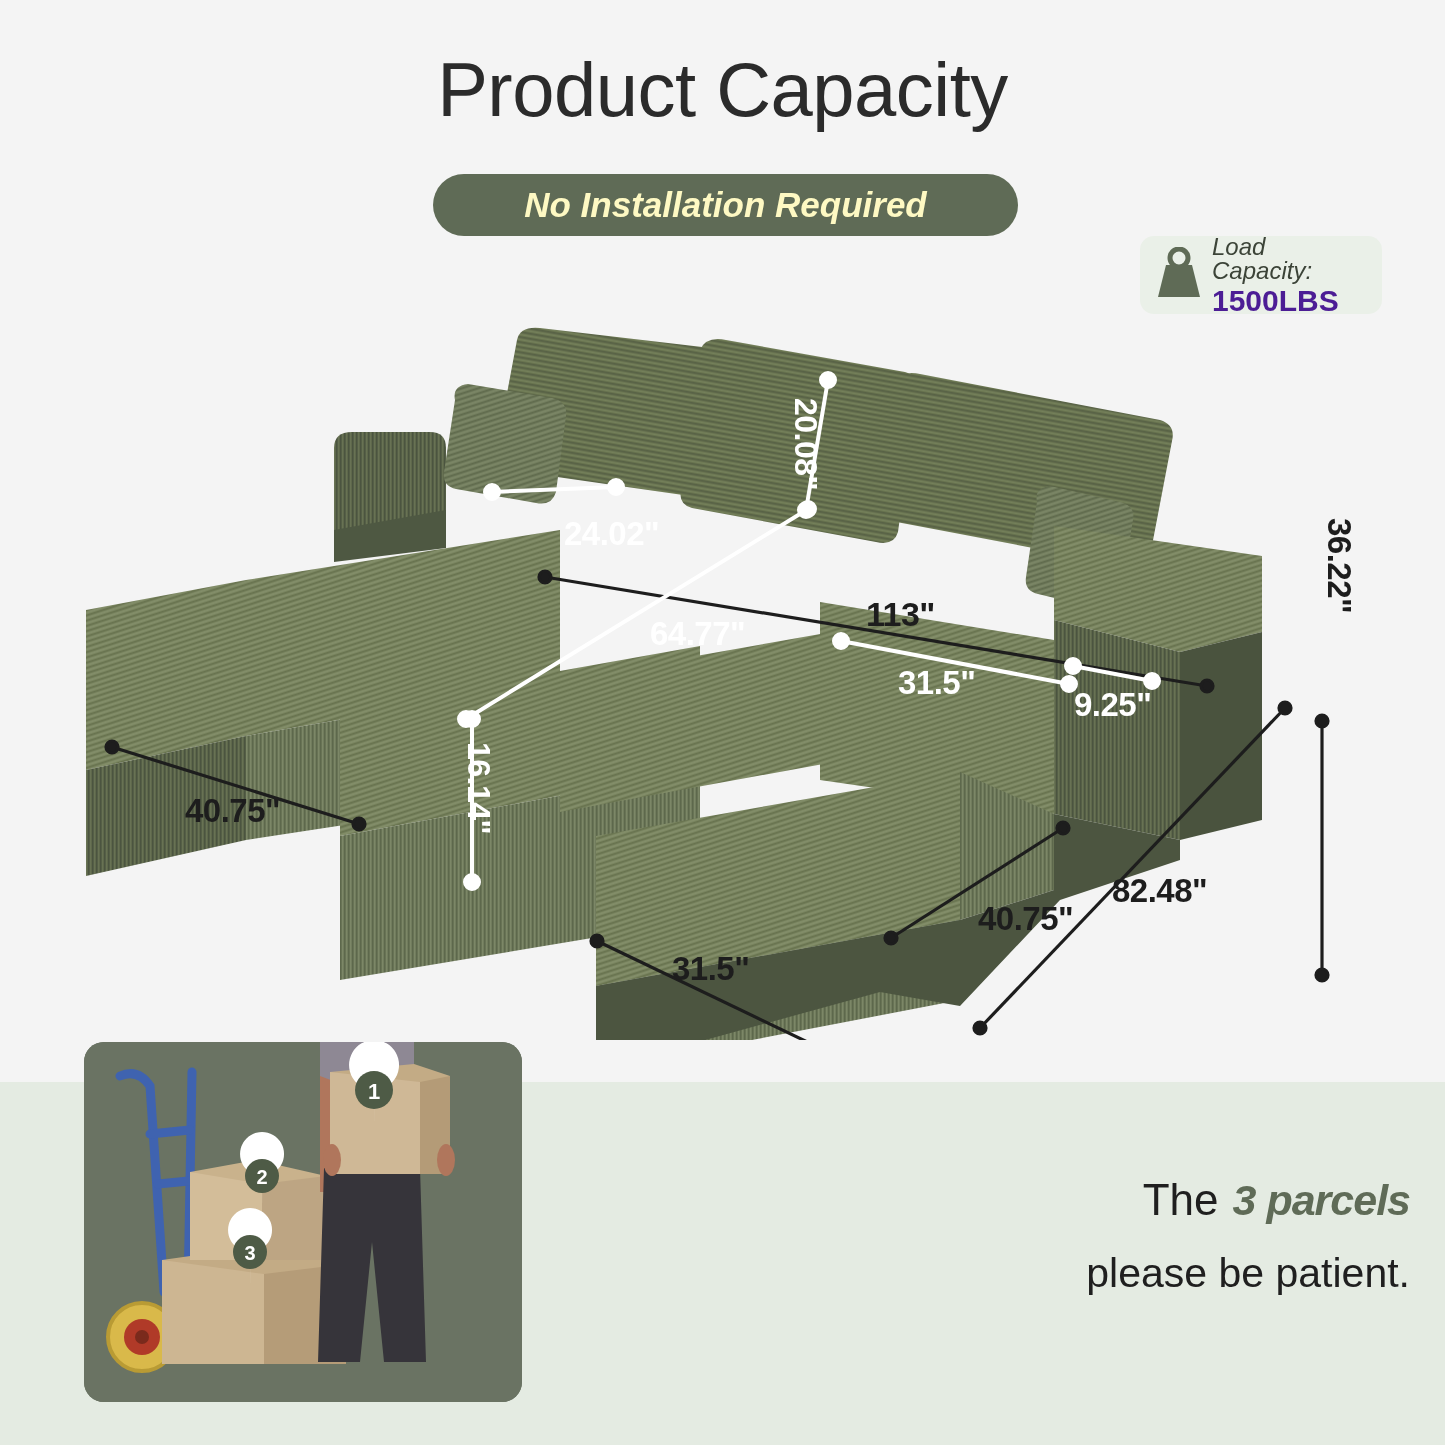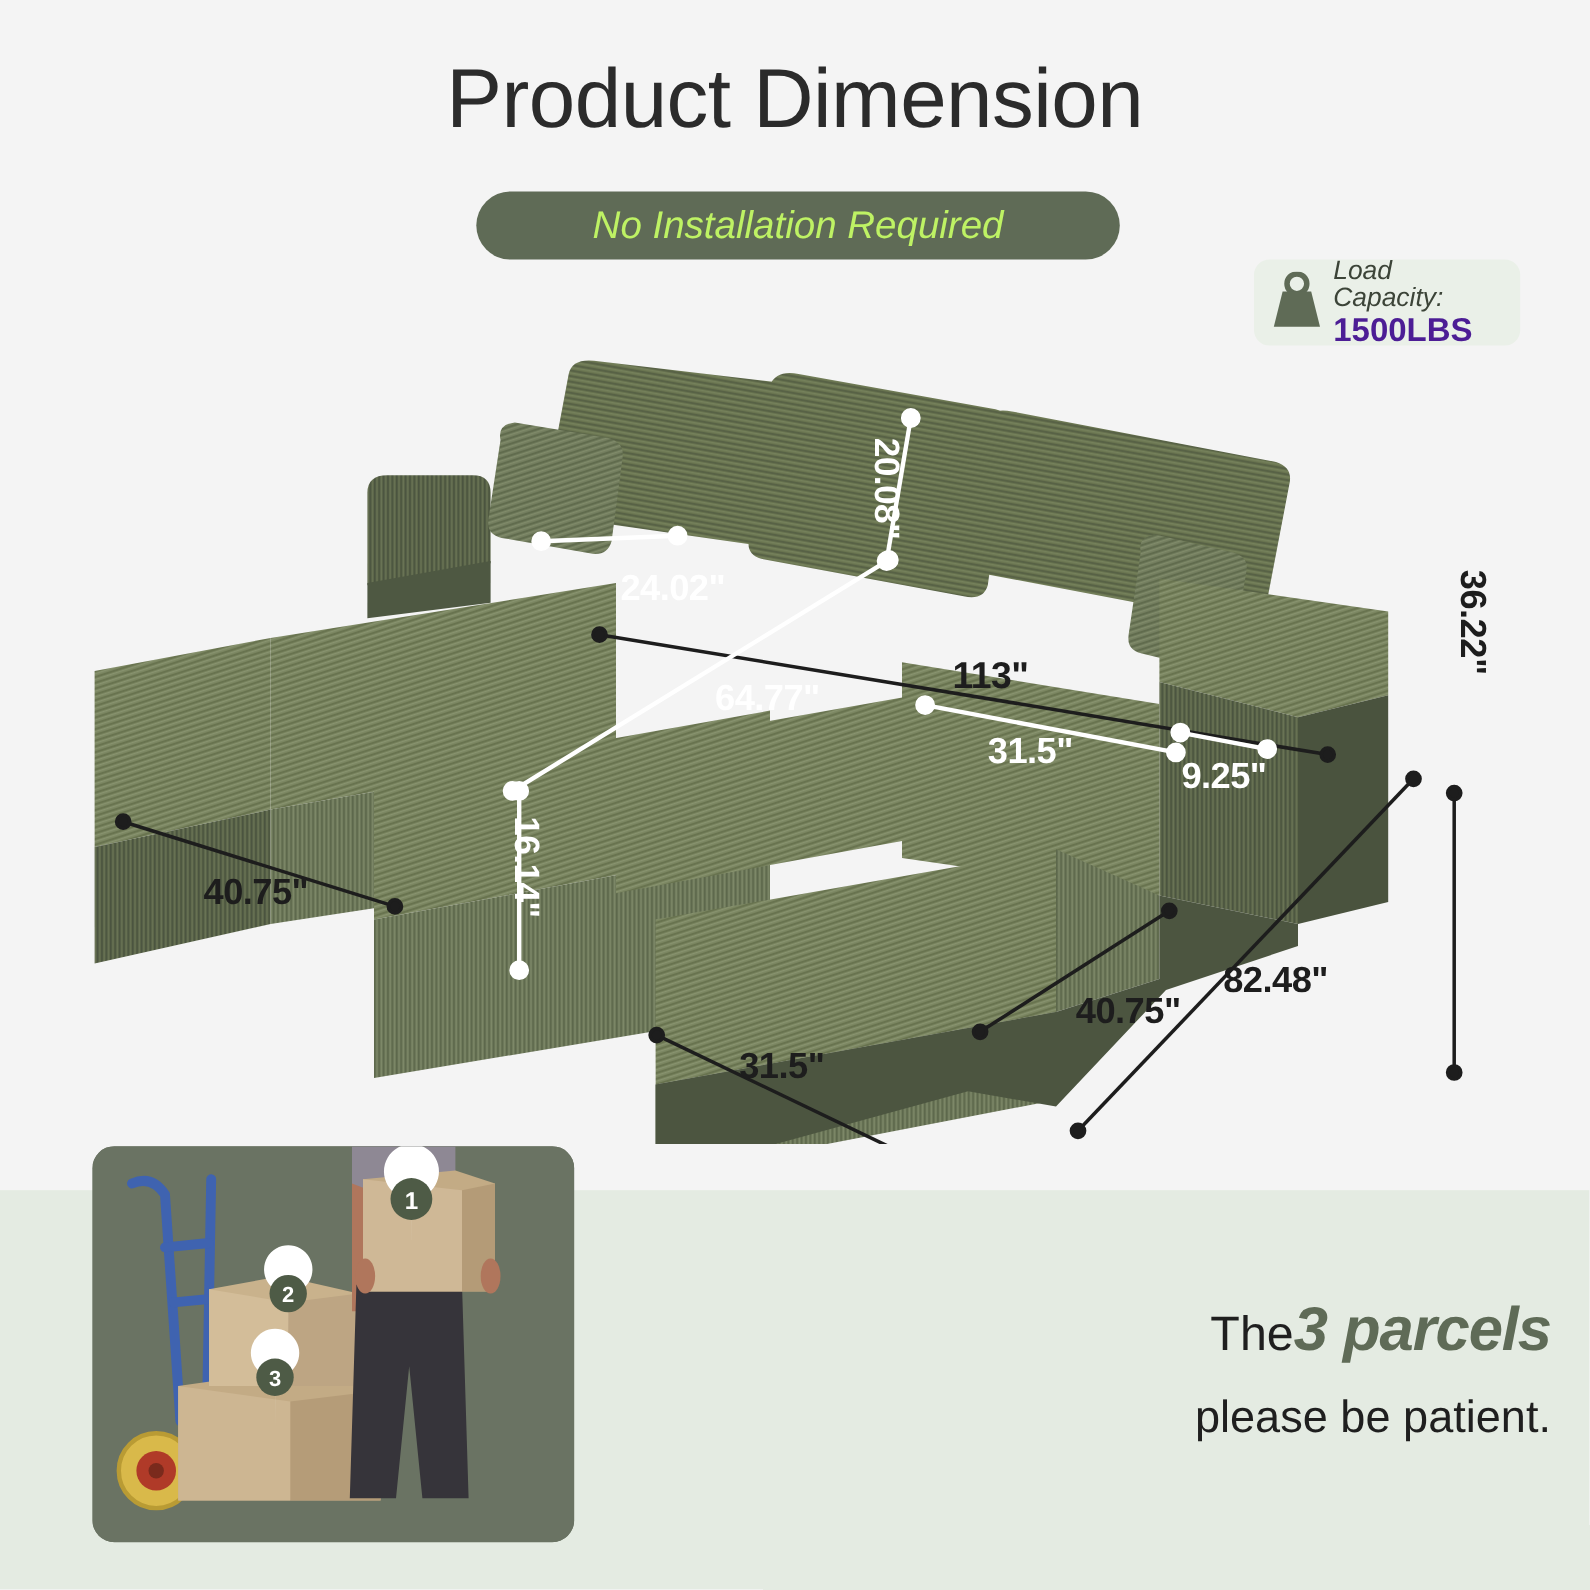--- a/index.html
+++ b/index.html
@@ -17,21 +17,21 @@
     font-size: 76px; font-weight: 400; color: #2b2b2b;
     letter-spacing: -0.5px;
   }
   #install-badge {
     position: absolute; top: 174px; left: 433px;
     width: 585px; height: 62px; border-radius: 31px;
     background: #5f6b56;
     display: flex; align-items: center; justify-content: center;
   }
   #install-badge span {
-    color: #bef264; font-size: 35px; font-style: italic; font-weight: 400;
+    color: #fef9c3; font-size: 35px; font-style: italic; font-weight: 700;
   }
 
   
   #load-badge {
     position: absolute; top: 236px; left: 1140px;
     width: 242px; height: 78px; border-radius: 14px;
     background: #eaf0e8;
     display: flex; align-items: center; padding: 0 12px;
   }
   #load-badge .wicon { width: 54px; flex: 0 0 54px; height: 56px; position: relative; }
@@ -59,30 +59,30 @@
     position: absolute; left: 84px; top: 1042px;
     width: 438px; height: 360px; border-radius: 20px;
     background: #6a7363; overflow: hidden;
   }
   #delivery-text {
     position: absolute; left: 620px; top: 1175px; width: 790px;
     text-align: right; color: #1f1f1f;
   }
   #dl-line1 { font-size: 44px; }
   #dl-line1 .accent {
-    font-size: 56px; font-weight: bold; font-style: italic;
-    color: #5f6b57; letter-spacing: -1px;
+    font-size: 43px; font-weight: bold; font-style: italic;
+    color: #5f6b57; margin-left: 14px; letter-spacing: -1px;
   }
   #dl-line2 { font-size: 41px; margin-top: 14px; }
   #dl-line3 { font-size: 41px; margin-top: 25px; }
 </style>
 </head>
 <body>
 
-<div id="page-title">Product Dimension</div>
+<div id="page-title">Product Capacity</div>
 
 <div id="install-badge">
   <span>No Installation Required</span>
 </div>
 
 <div id="load-badge">
   <div class="wicon">
     <svg width="54" height="56" viewBox="0 0 54 56">
       <circle cx="27" cy="11" r="9" fill="none" stroke="#5f6b56" stroke-width="5"></circle>
       <path d="M14 18 L40 18 L48 50 L6 50 Z" fill="#5f6b56"></path>

